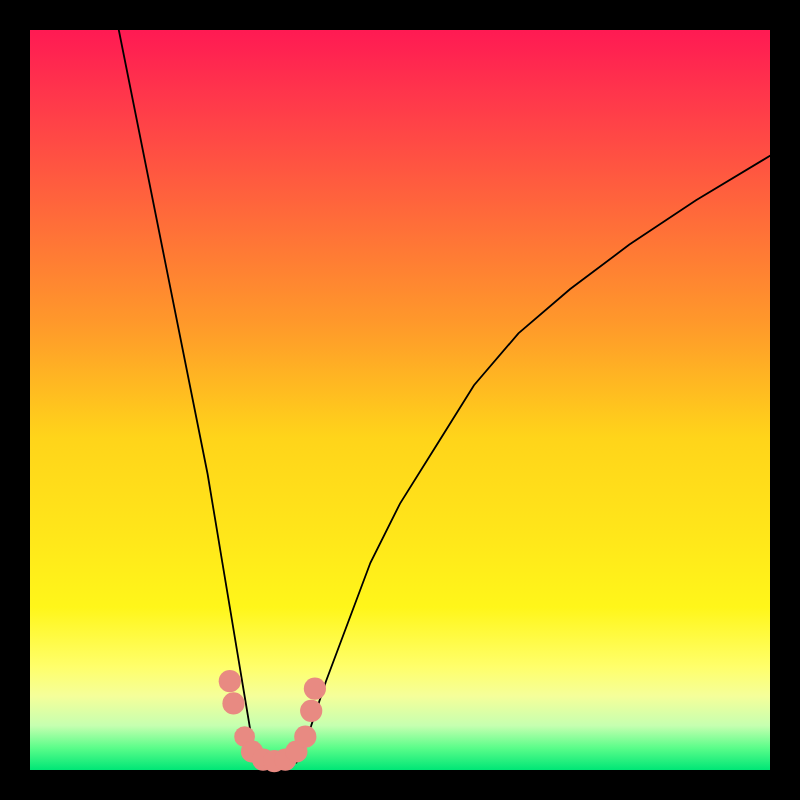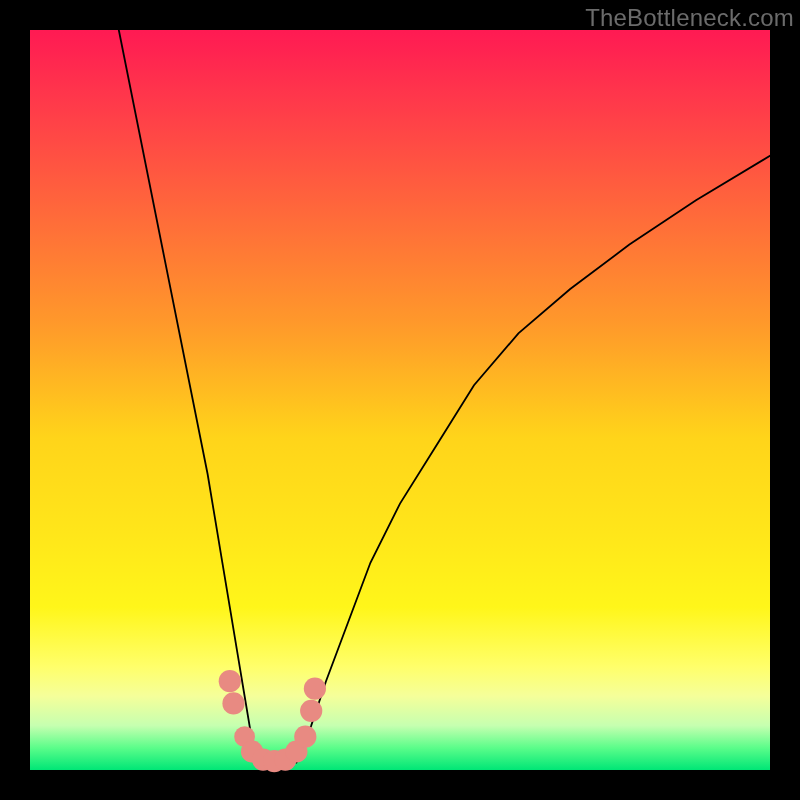--- a/index.html
+++ b/index.html
@@ -87,14 +87,13 @@
         <circle cx="233.1" cy="729.6" r="11.1" class="blob"></circle>
         <circle cx="244.2" cy="731.1" r="11.1" class="blob"></circle>
         <circle cx="255.3" cy="729.6" r="11.1" class="blob"></circle>
         <circle cx="266.4" cy="721.5" r="11.1" class="blob"></circle>
         <circle cx="275.3" cy="706.7" r="11.1" class="blob"></circle>
         <circle cx="281.2" cy="680.8" r="11.1" class="blob"></circle>
         <circle cx="284.9" cy="658.6" r="11.1" class="blob"></circle>
       </g>
   </svg>
 
-  <div class="watermark">TheBottleneck.com</div>
 </div>
 
 </body></html>

